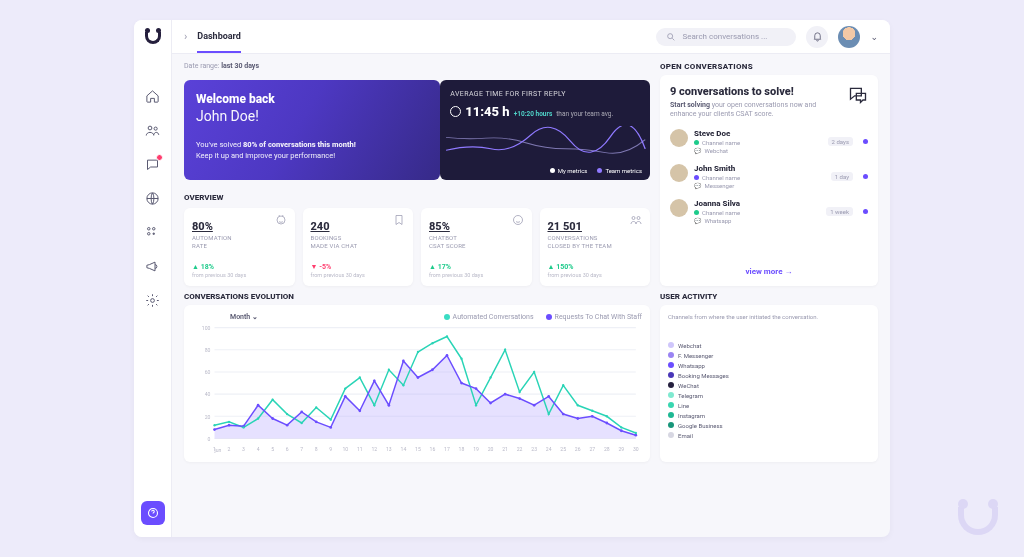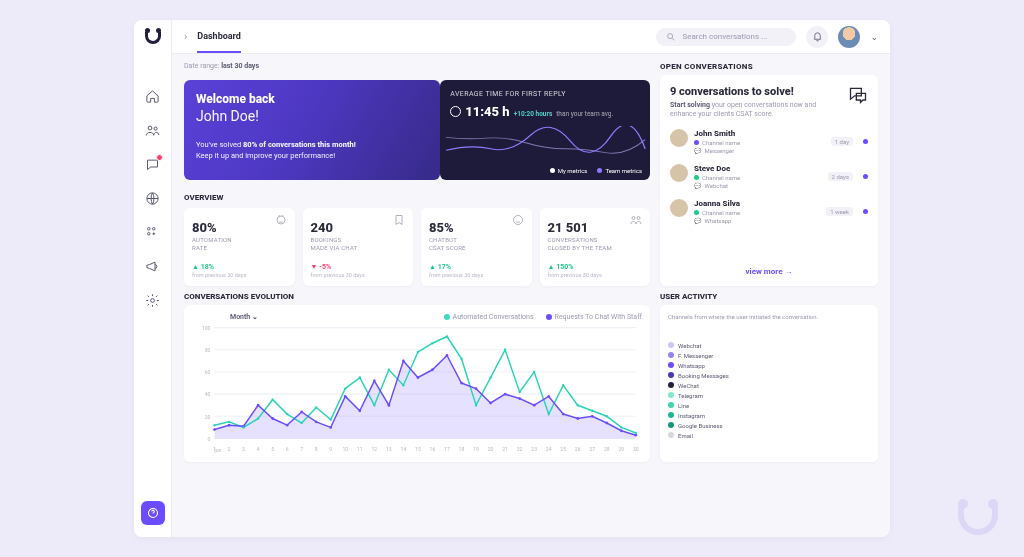--- a/index.html
+++ b/index.html
@@ -179,21 +179,21 @@
   .ov-hdr { grid-column: 1; grid-row: 3; font-size: 8px; font-weight: 800; align-self: end; }
   .ov-row { grid-column: 1; grid-row: 4; display: flex; gap: 8px; }
   .ov-card {
     flex: 1; background: #fff; border-radius: 6px; padding: 8px;
     box-shadow: 0 1px 3px rgba(0,0,0,.04);
     position: relative;
     display: flex; flex-direction: column;
   }
   .ov-card .ico { position: absolute; top: 6px; right: 8px; color: #9a9ab0; }
   .ov-card .ico svg { width: 12px; height: 12px; stroke: currentColor; fill: none; stroke-width: 1.5; }
-  .ov-card .val { font-size: 13px; font-weight: 800; margin-top: 4px; }
+  .ov-card .val { font-size: 11px; font-weight: 800; margin-top: 4px; text-decoration: underline; }
   .ov-card .lbl { font-size: 6px; color: #9a9ab0; text-transform: uppercase; letter-spacing: .2px; line-height: 1.3; margin-top: 1px; }
   .ov-card .chg { font-size: 7px; font-weight: 700; margin-top: auto; display: flex; align-items: center; gap: 2px; }
   .ov-card .chg.up { color: #1ecb8b; }
   .ov-card .chg.down { color: #ff3d6e; }
   .ov-card .chg-sub { font-size: 5.5px; color: #b9b9c8; margin-top: 1px; }
 
   
   .bottom-left {
     grid-column: 1; grid-row: 5; display: flex; flex-direction: column;
   }
@@ -375,47 +375,47 @@
             <div class="chat-ico">
               <svg viewBox="0 0 24 24">
                   <path d="M3 4h13v9H8l-5 4zM10 10h11v8h-3l-3 3v-3h-5z"></path>
                 </svg>
             </div>
           </div>
           <div id="conv-list">
               <div class="conv-item">
                 <div class="av"></div>
                 <div class="who">
+                  <div class="nm">Steve Doe</div>
+                  <div class="meta">
+                    <span class="dot-ch" style="background:#1ecb8b"></span>
+                    <span>Channel name</span>
+                  </div>
+                  <div class="meta">
+                    <span>💬</span>
+                    <span>Webchat</span>
+                  </div>
+                </div>
+                <span class="badge">2 days</span>
+                <span class="r-dot"></span>
+              </div>
+              <div class="conv-item">
+                <div class="av"></div>
+                <div class="who">
                   <div class="nm">John Smith</div>
                   <div class="meta">
                     <span class="dot-ch" style="background:#6b4dff"></span>
                     <span>Channel name</span>
                   </div>
                   <div class="meta">
                     <span>💬</span>
                     <span>Messenger</span>
                   </div>
                 </div>
                 <span class="badge">1 day</span>
-                <span class="r-dot"></span>
-              </div>
-              <div class="conv-item">
-                <div class="av"></div>
-                <div class="who">
-                  <div class="nm">Steve Doe</div>
-                  <div class="meta">
-                    <span class="dot-ch" style="background:#1ecb8b"></span>
-                    <span>Channel name</span>
-                  </div>
-                  <div class="meta">
-                    <span>💬</span>
-                    <span>Webchat</span>
-                  </div>
-                </div>
-                <span class="badge">2 days</span>
                 <span class="r-dot"></span>
               </div>
               <div class="conv-item">
                 <div class="av"></div>
                 <div class="who">
                   <div class="nm">Joanna Silva</div>
                   <div class="meta">
                     <span class="dot-ch" style="background:#1ecb8b"></span>
                     <span>Channel name</span>
                   </div>

